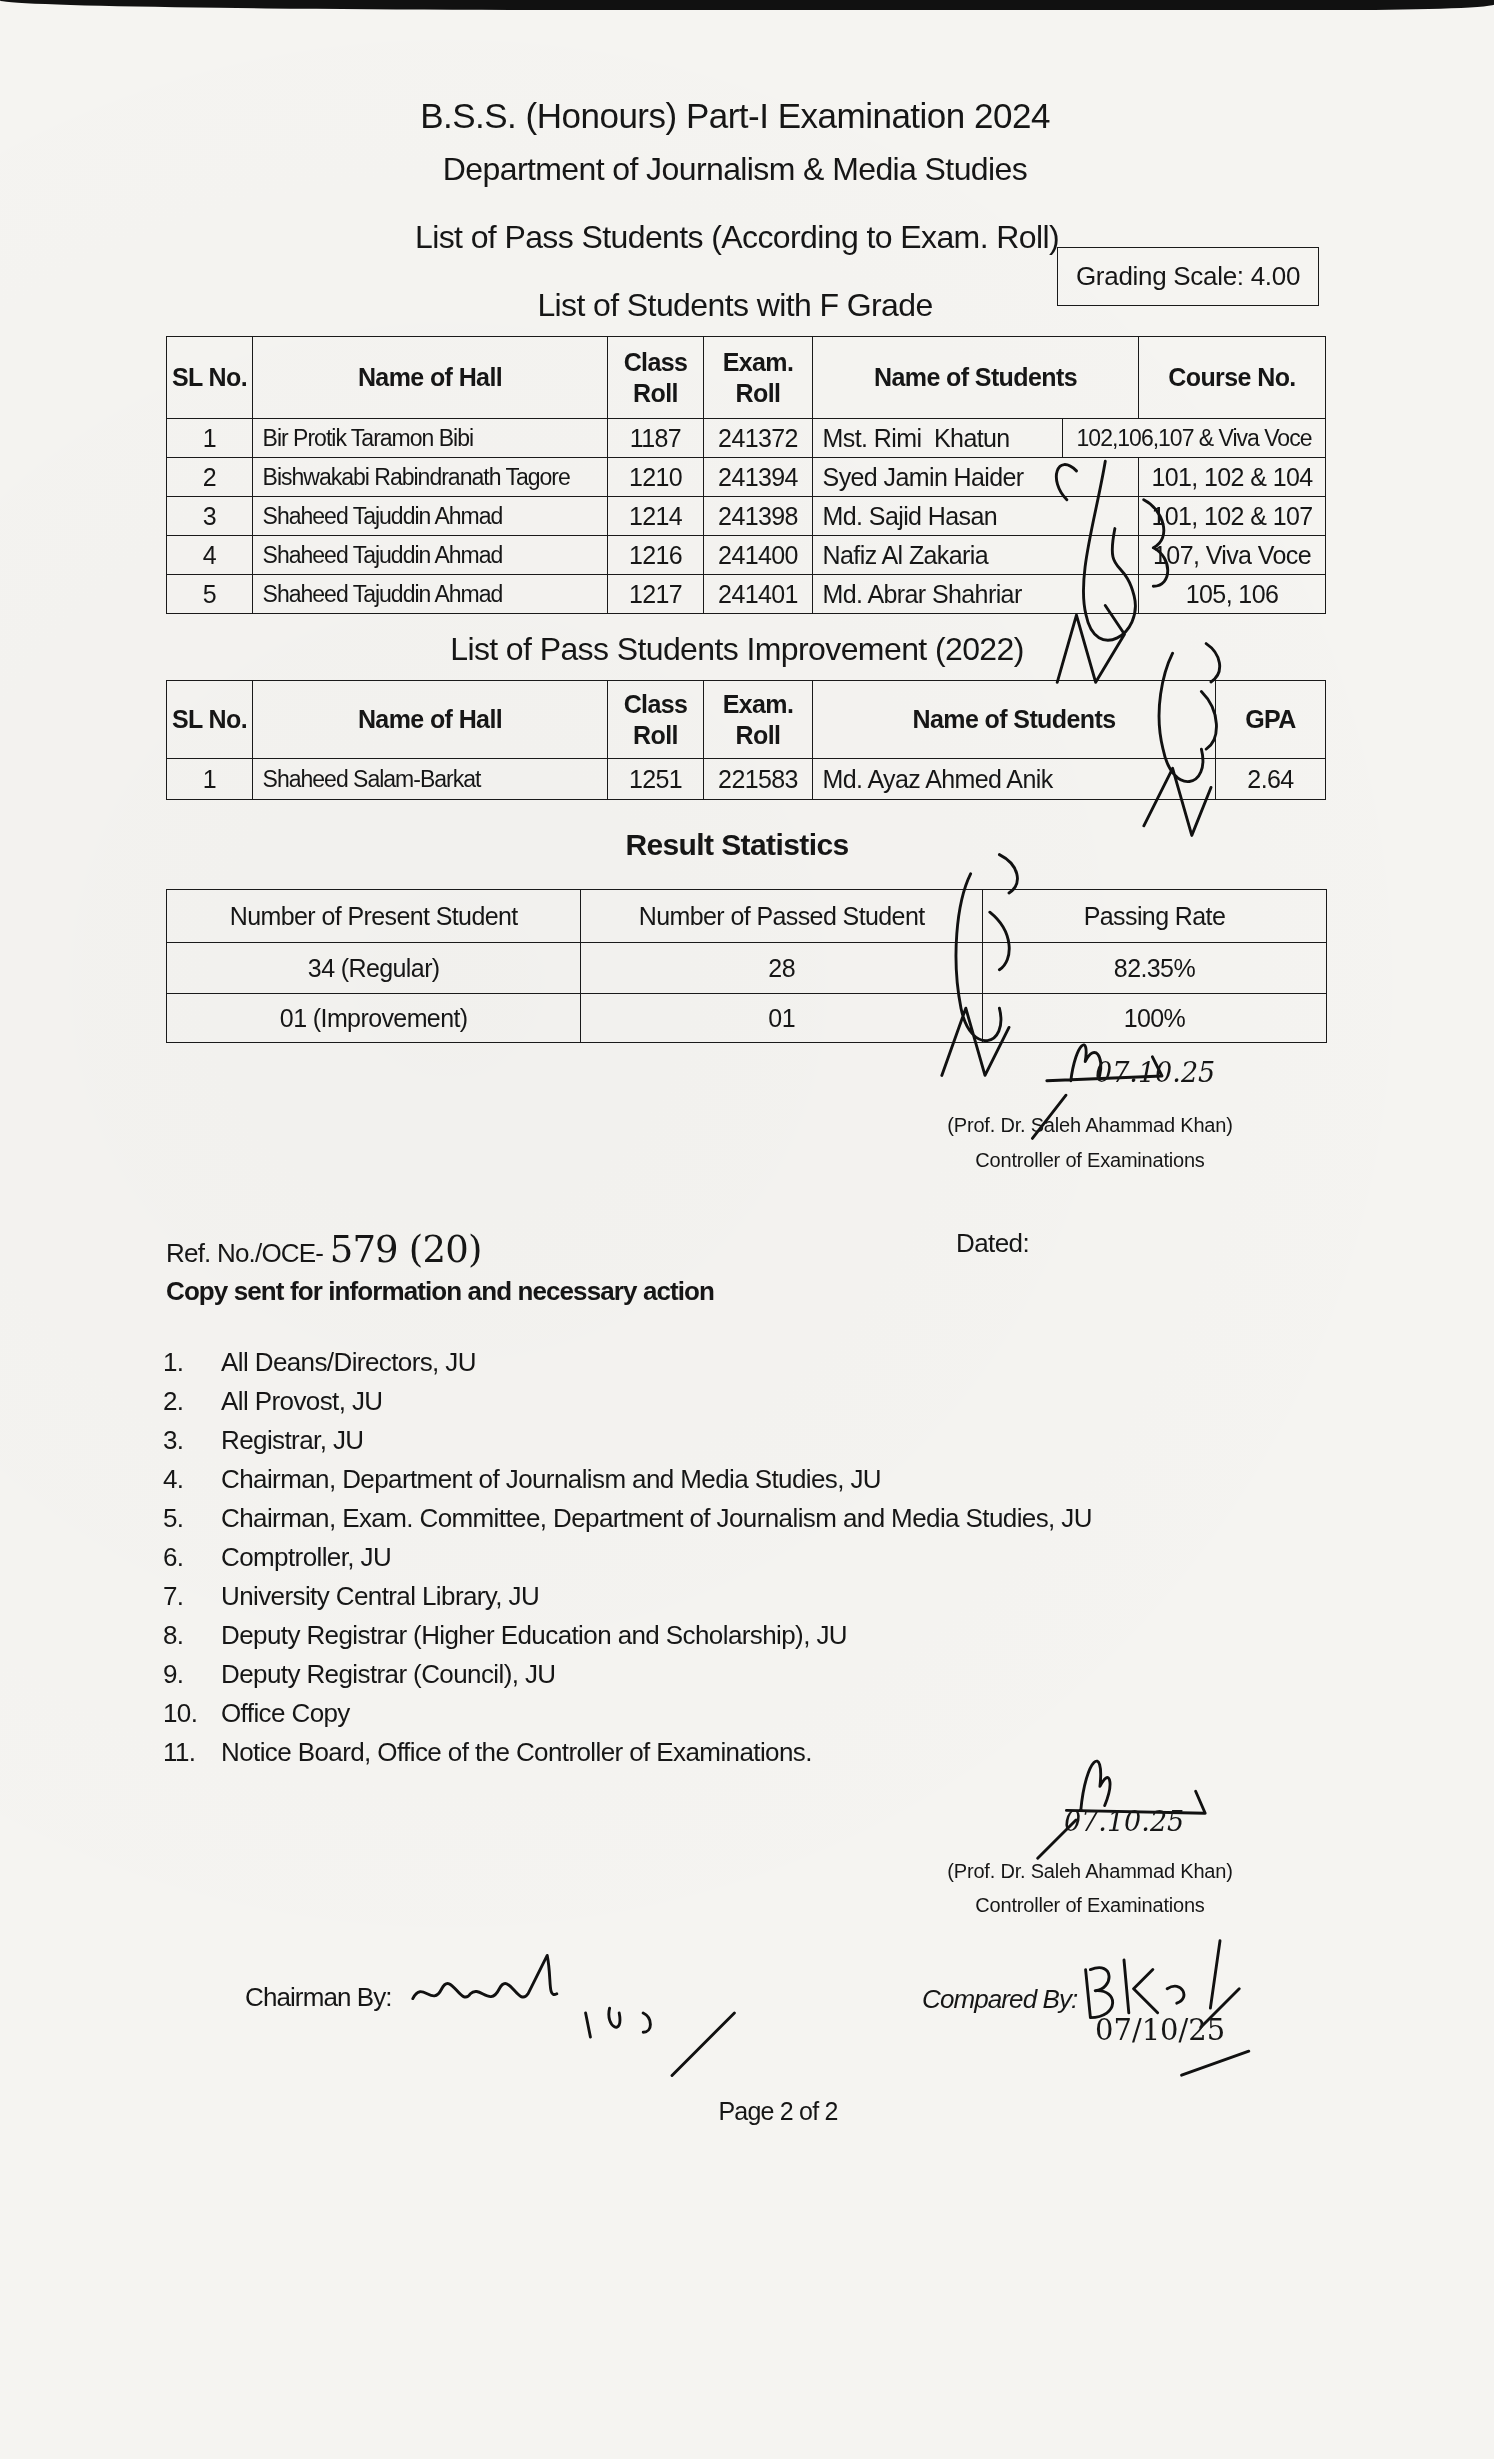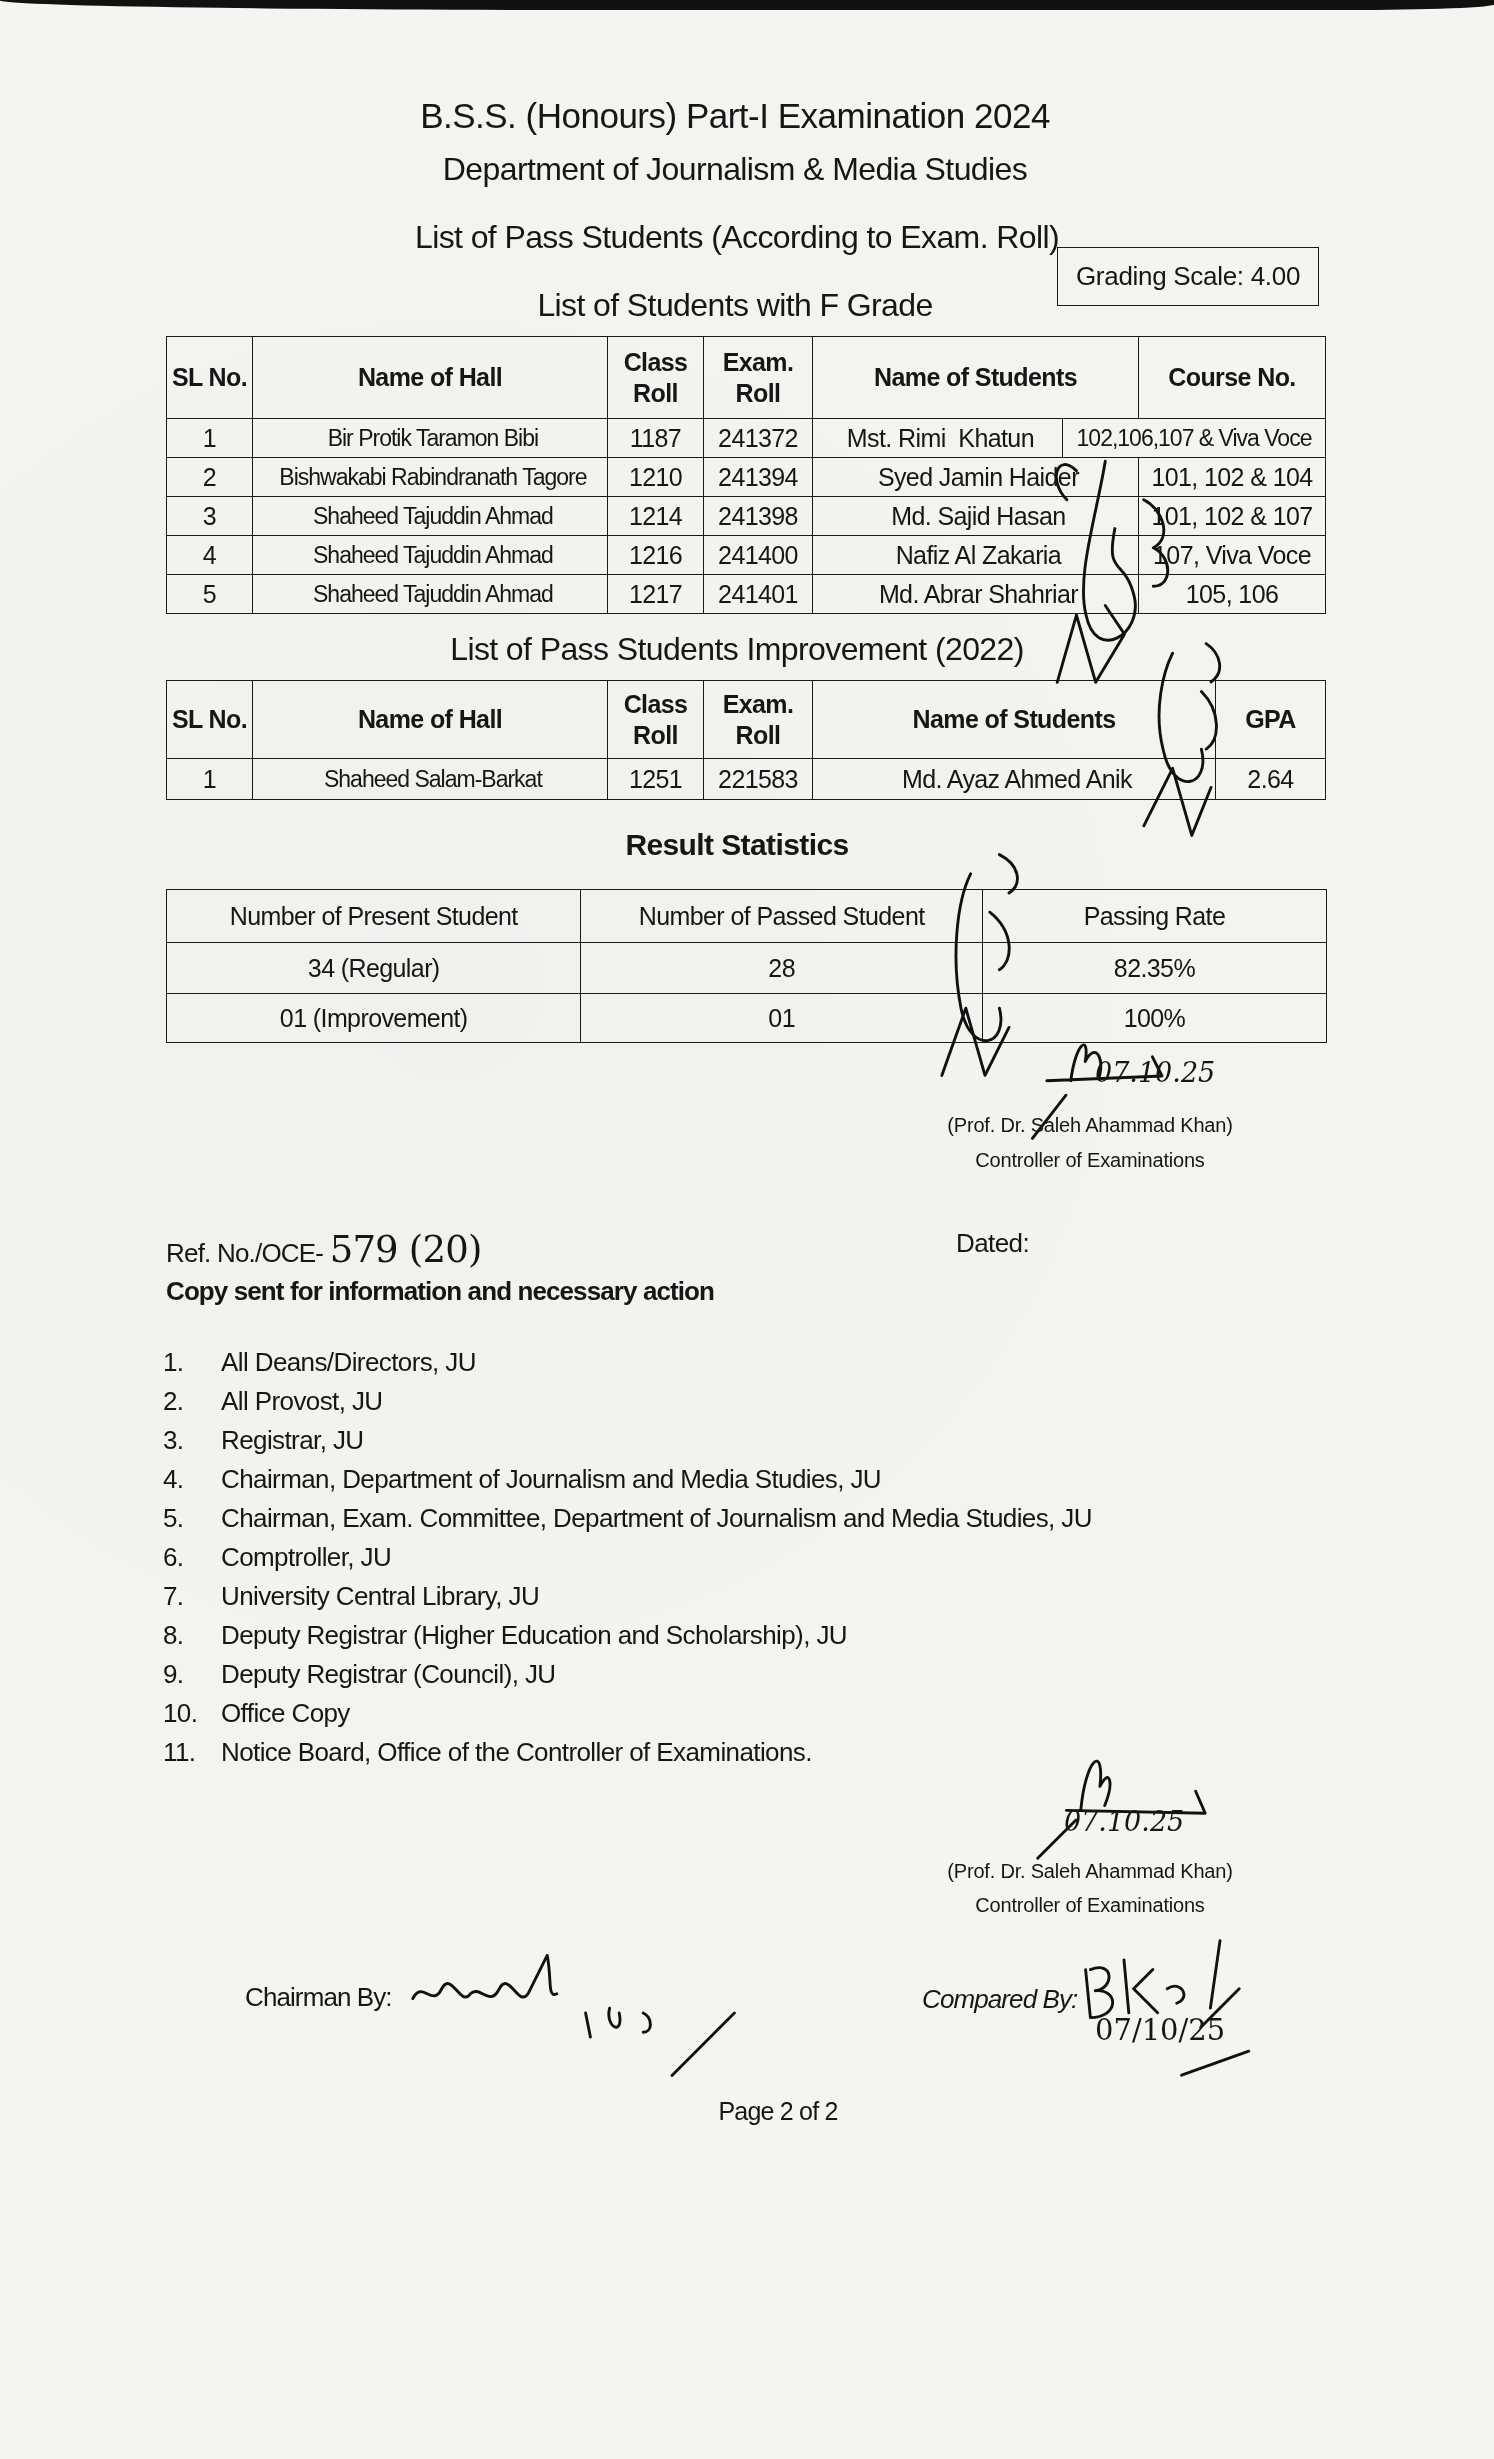--- a/index.html
+++ b/index.html
@@ -37,21 +37,21 @@
     position: absolute; border-collapse: collapse;
     font-size: 25px;
   }
   table.grid td, table.grid th {
     border: 1.9px solid #1a1a1a;
     text-align: center; vertical-align: middle;
     padding: 0 3.8px; letter-spacing: -0.6px;
     overflow: hidden; white-space: nowrap;
   }
   table.grid th { font-weight: bold; font-size: 25px; line-height: 31px; }
-  table.grid td.left { text-align: center; padding-left: 9.6px; }
+  table.grid td.left { text-align: left; padding-left: 9.6px; }
   .hall-cell { font-size: 23px; letter-spacing: -1px !important; }
   .stats th { font-weight: normal !important; }
   .sig-text { font-size: 20px; letter-spacing: -0.2px; text-align: right; }
   .list-item { font-size: 26px; letter-spacing: -0.6px; }
   .list-num { display: inline-block; width: 58px; }
   .handwriting {
     font-family: "DejaVu Serif", serif; font-style: italic; font-size: 42px;
   }
   svg.ink { position: absolute; overflow: visible; }
   svg.ink path { fill: none; stroke: #111; stroke-width: 3; stroke-linecap: round; stroke-linejoin: round; }

